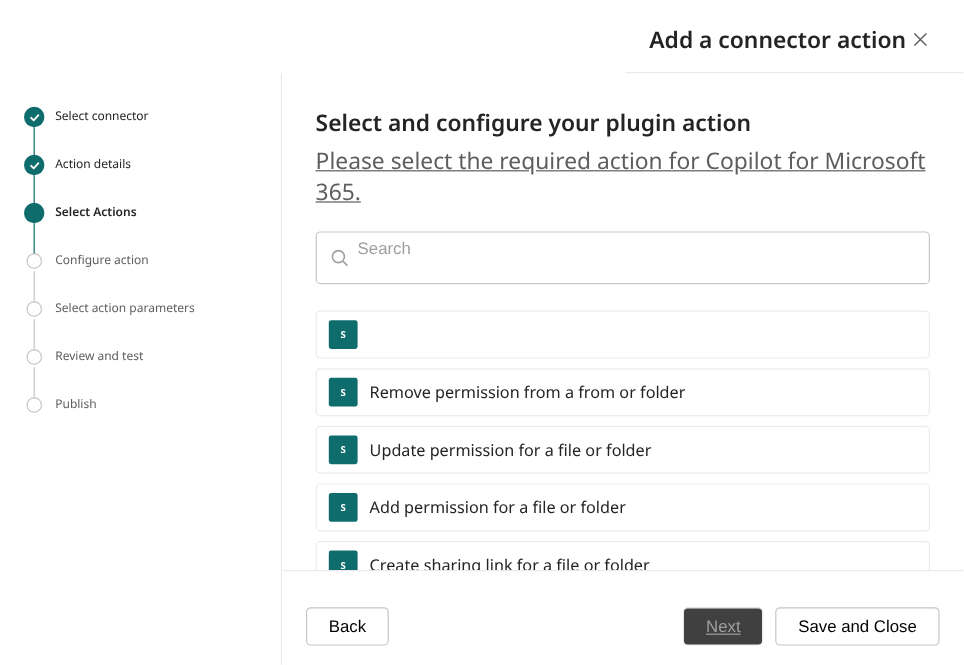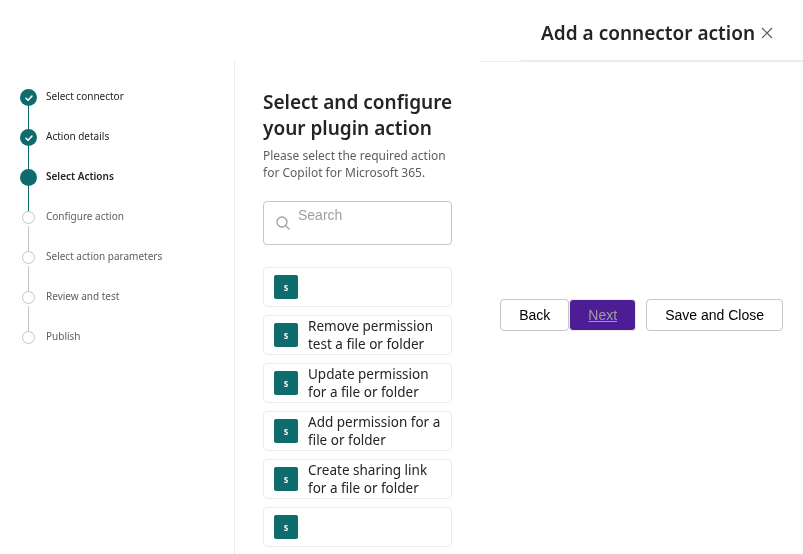--- a/index.html
+++ b/index.html
@@ -67,27 +67,27 @@
     background: #fff;
     border: 1px solid #c8c6c4;
     width: 13px; height: 13px; left: 2px; top: 2px;
   }
   .step-marker svg { width: 10px; height: 10px; }
   .steps li.current { font-weight: 600; color: var(--text); }
   .steps li.done { color: var(--text); }
   .steps li.done::before,
   .steps li.current::before { background: var(--teal); }
 
-  .main { flex: 1; display:flex; flex-direction:row; min-width:0; min-height:0; }
+  .main { flex: 1; display:flex; flex-direction:column; min-width:0; min-height:0; }
   .content {
     flex:1; overflow-y:auto;
     padding: 28px 28px 0 28px;
   }
   .content h2 { font-size: 19px; font-weight: 600; margin: 0 0 6px 0; }
-  .subtitle { font-size: 12px; color: var(--muted); margin: 0 0 20px 0; }
+  .subtitle { font-size: 19px; color: var(--muted); margin: 0 0 20px 0; text-decoration: underline; }
   .avail-label { font-size: 13.5px; font-weight: 600; margin: 0 0 8px 0; }
   .search-wrap {
     position: relative; margin-bottom: 22px;
   }
   .search-wrap svg {
     position: absolute; left: 12px; top: 50%; transform: translateY(-50%);
     color: #a19f9d; pointer-events:none;
   }
   .search-input {
     width: 100%;
@@ -132,21 +132,21 @@
     height: 32px; padding: 0 18px;
     border-radius: 4px;
     font-size: 14px;
     border: 1px solid #c8c6c4;
     background: #fff;
     cursor: pointer;
   }
   .btn.disabled {
     border-color: var(--border-light);
     color: var(--disabled);
-    background: #4c1d95;
+    background: #404040;
     cursor: default;
     text-decoration: underline;
   }
   
   .content::-webkit-scrollbar { width: 0; }
 </style>
 </head>
 <body>
 
 <div class="modal">
@@ -190,21 +190,21 @@
               <path d="M11 11 L14.5 14.5"></path>
           </svg>
           <input class="search-input" type="text" placeholder="Search" style="">
         </div>
         <div class="action-list" id="action-list">
             <div class="action-row">
               <div class="conn-icon">S</div>
             </div>
             <div class="action-row">
               <div class="conn-icon">S</div>
-              <span>Remove permission test a file or folder</span>
+              <span>Remove permission from a from or folder</span>
             </div>
             <div class="action-row">
               <div class="conn-icon">S</div>
               <span>Update permission for a file or folder</span>
             </div>
             <div class="action-row">
               <div class="conn-icon">S</div>
               <span>Add permission for a file or folder</span>
             </div>
             <div class="action-row">

